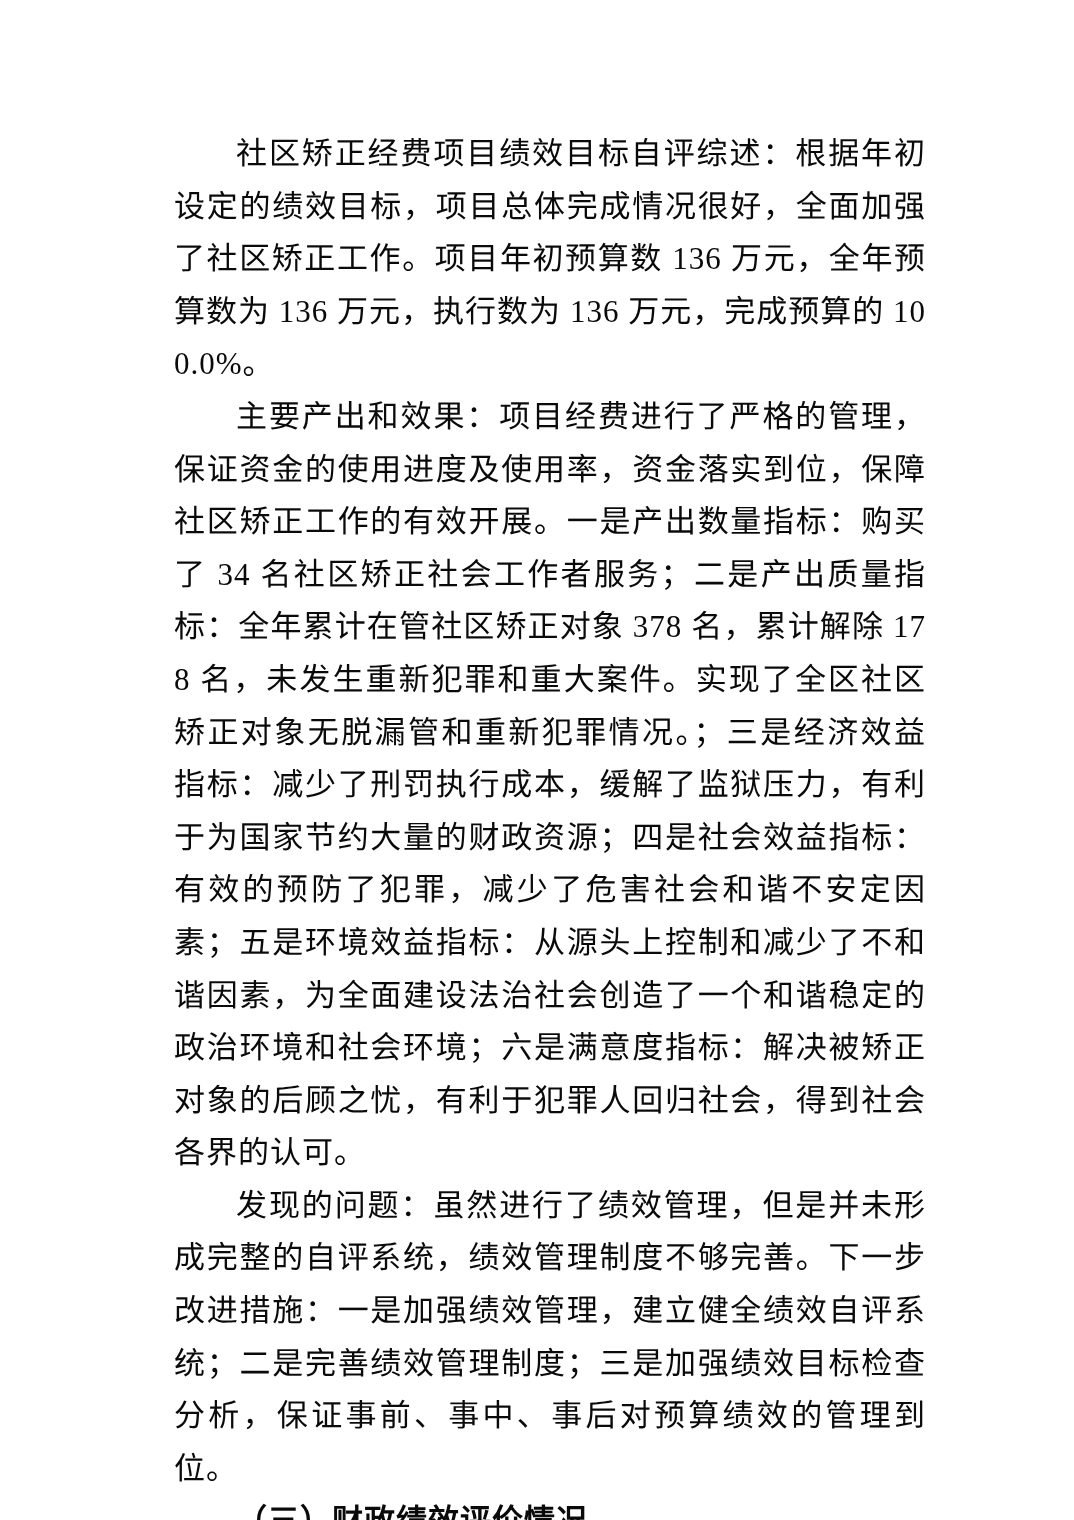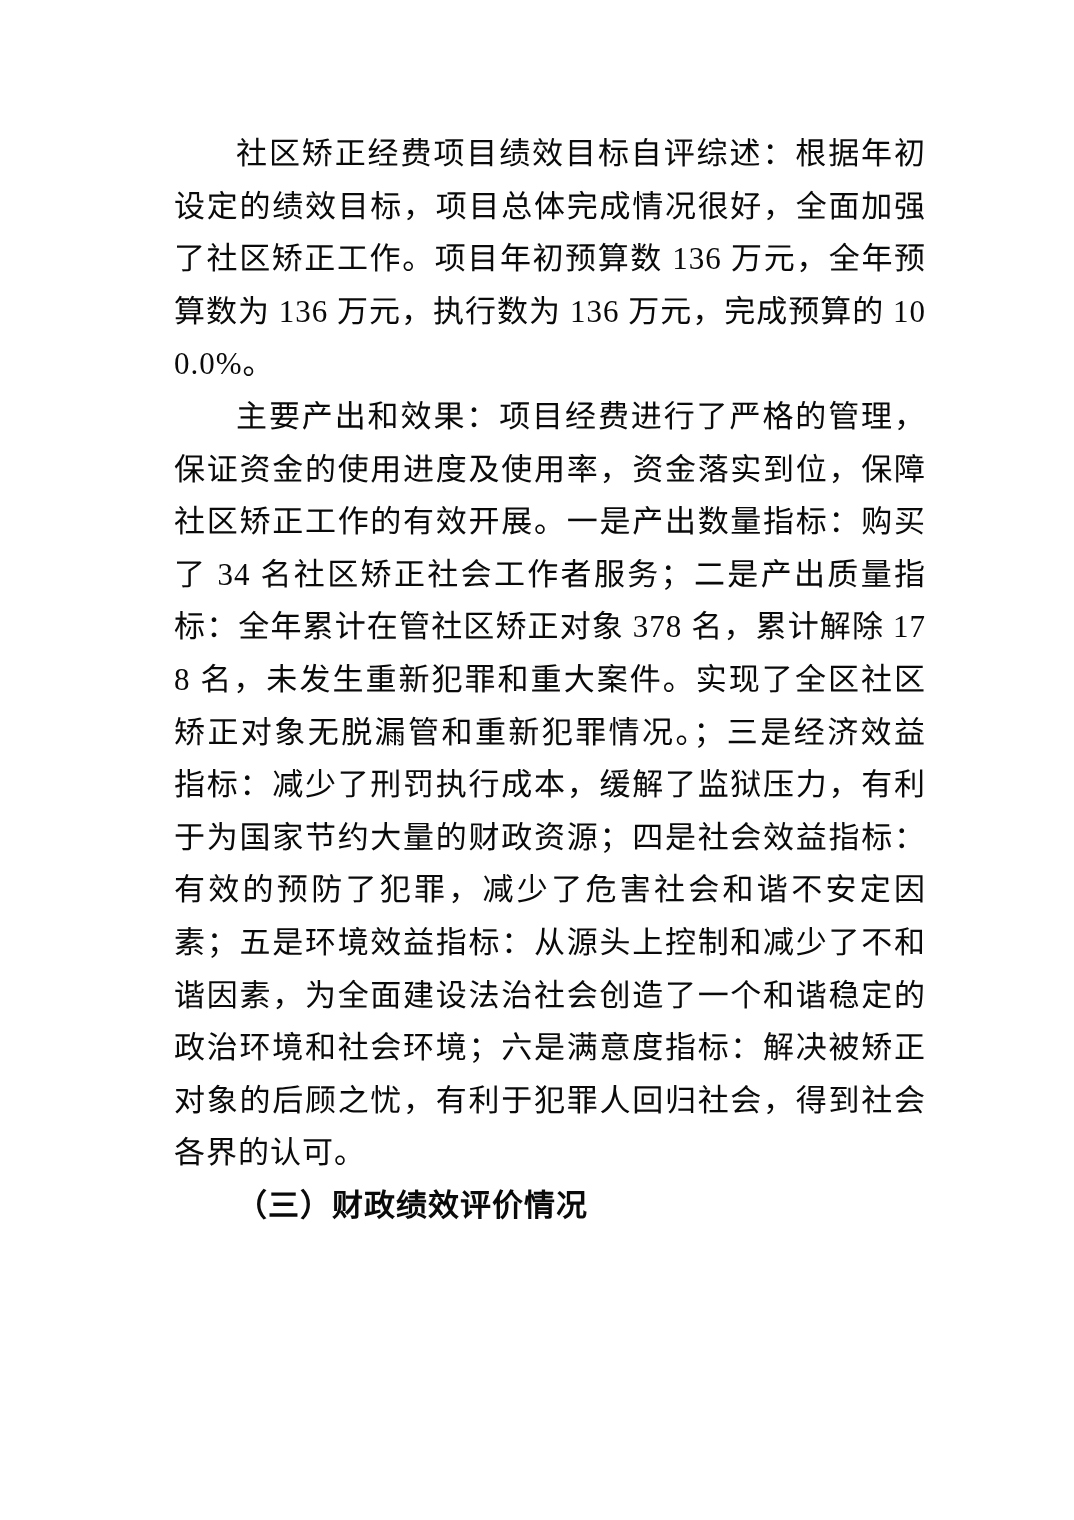--- a/index.html
+++ b/index.html
@@ -44,15 +44,16 @@
     text-align: left;
   }
 </style>
 </head>
 <body>
 
 <div class="page">
   <div class="content">
     <p class="body-para">社区矫正经费项目绩效目标自评综述：根据年初设定的绩效目标，项目总体完成情况很好，全面加强了社区矫正工作。项目年初预算数 136 万元，全年预算数为 136 万元，执行数为 136 万元，完成预算的 100.0%。</p>
     <p class="body-para">主要产出和效果：项目经费进行了严格的管理，保证资金的使用进度及使用率，资金落实到位，保障社区矫正工作的有效开展。一是产出数量指标：购买了 34 名社区矫正社会工作者服务；二是产出质量指标：全年累计在管社区矫正对象 378 名，累计解除 178 名，未发生重新犯罪和重大案件。实现了全区社区矫正对象无脱漏管和重新犯罪情况。；三是经济效益指标：减少了刑罚执行成本，缓解了监狱压力，有利于为国家节约大量的财政资源；四是社会效益指标：有效的预防了犯罪，减少了危害社会和谐不安定因素；五是环境效益指标：从源头上控制和减少了不和谐因素，为全面建设法治社会创造了一个和谐稳定的政治环境和社会环境；六是满意度指标：解决被矫正对象的后顾之忧，有利于犯罪人回归社会，得到社会各界的认可。</p>
+    <p class="body-para">发现的问题：虽然进行了绩效管理，但是并未形成完整的自评系统，绩效管理制度不够完善。下一步改进措施：一是加强绩效管理，建立健全绩效自评系统；二是完善绩效管理制度；三是加强绩效目标检查分析，保证事前、事中、事后对预算绩效的管理到位。</p>
     <h3 class="section-heading">（三）财政绩效评价情况</h3>
   </div>
 </div>
 
 </body></html>

